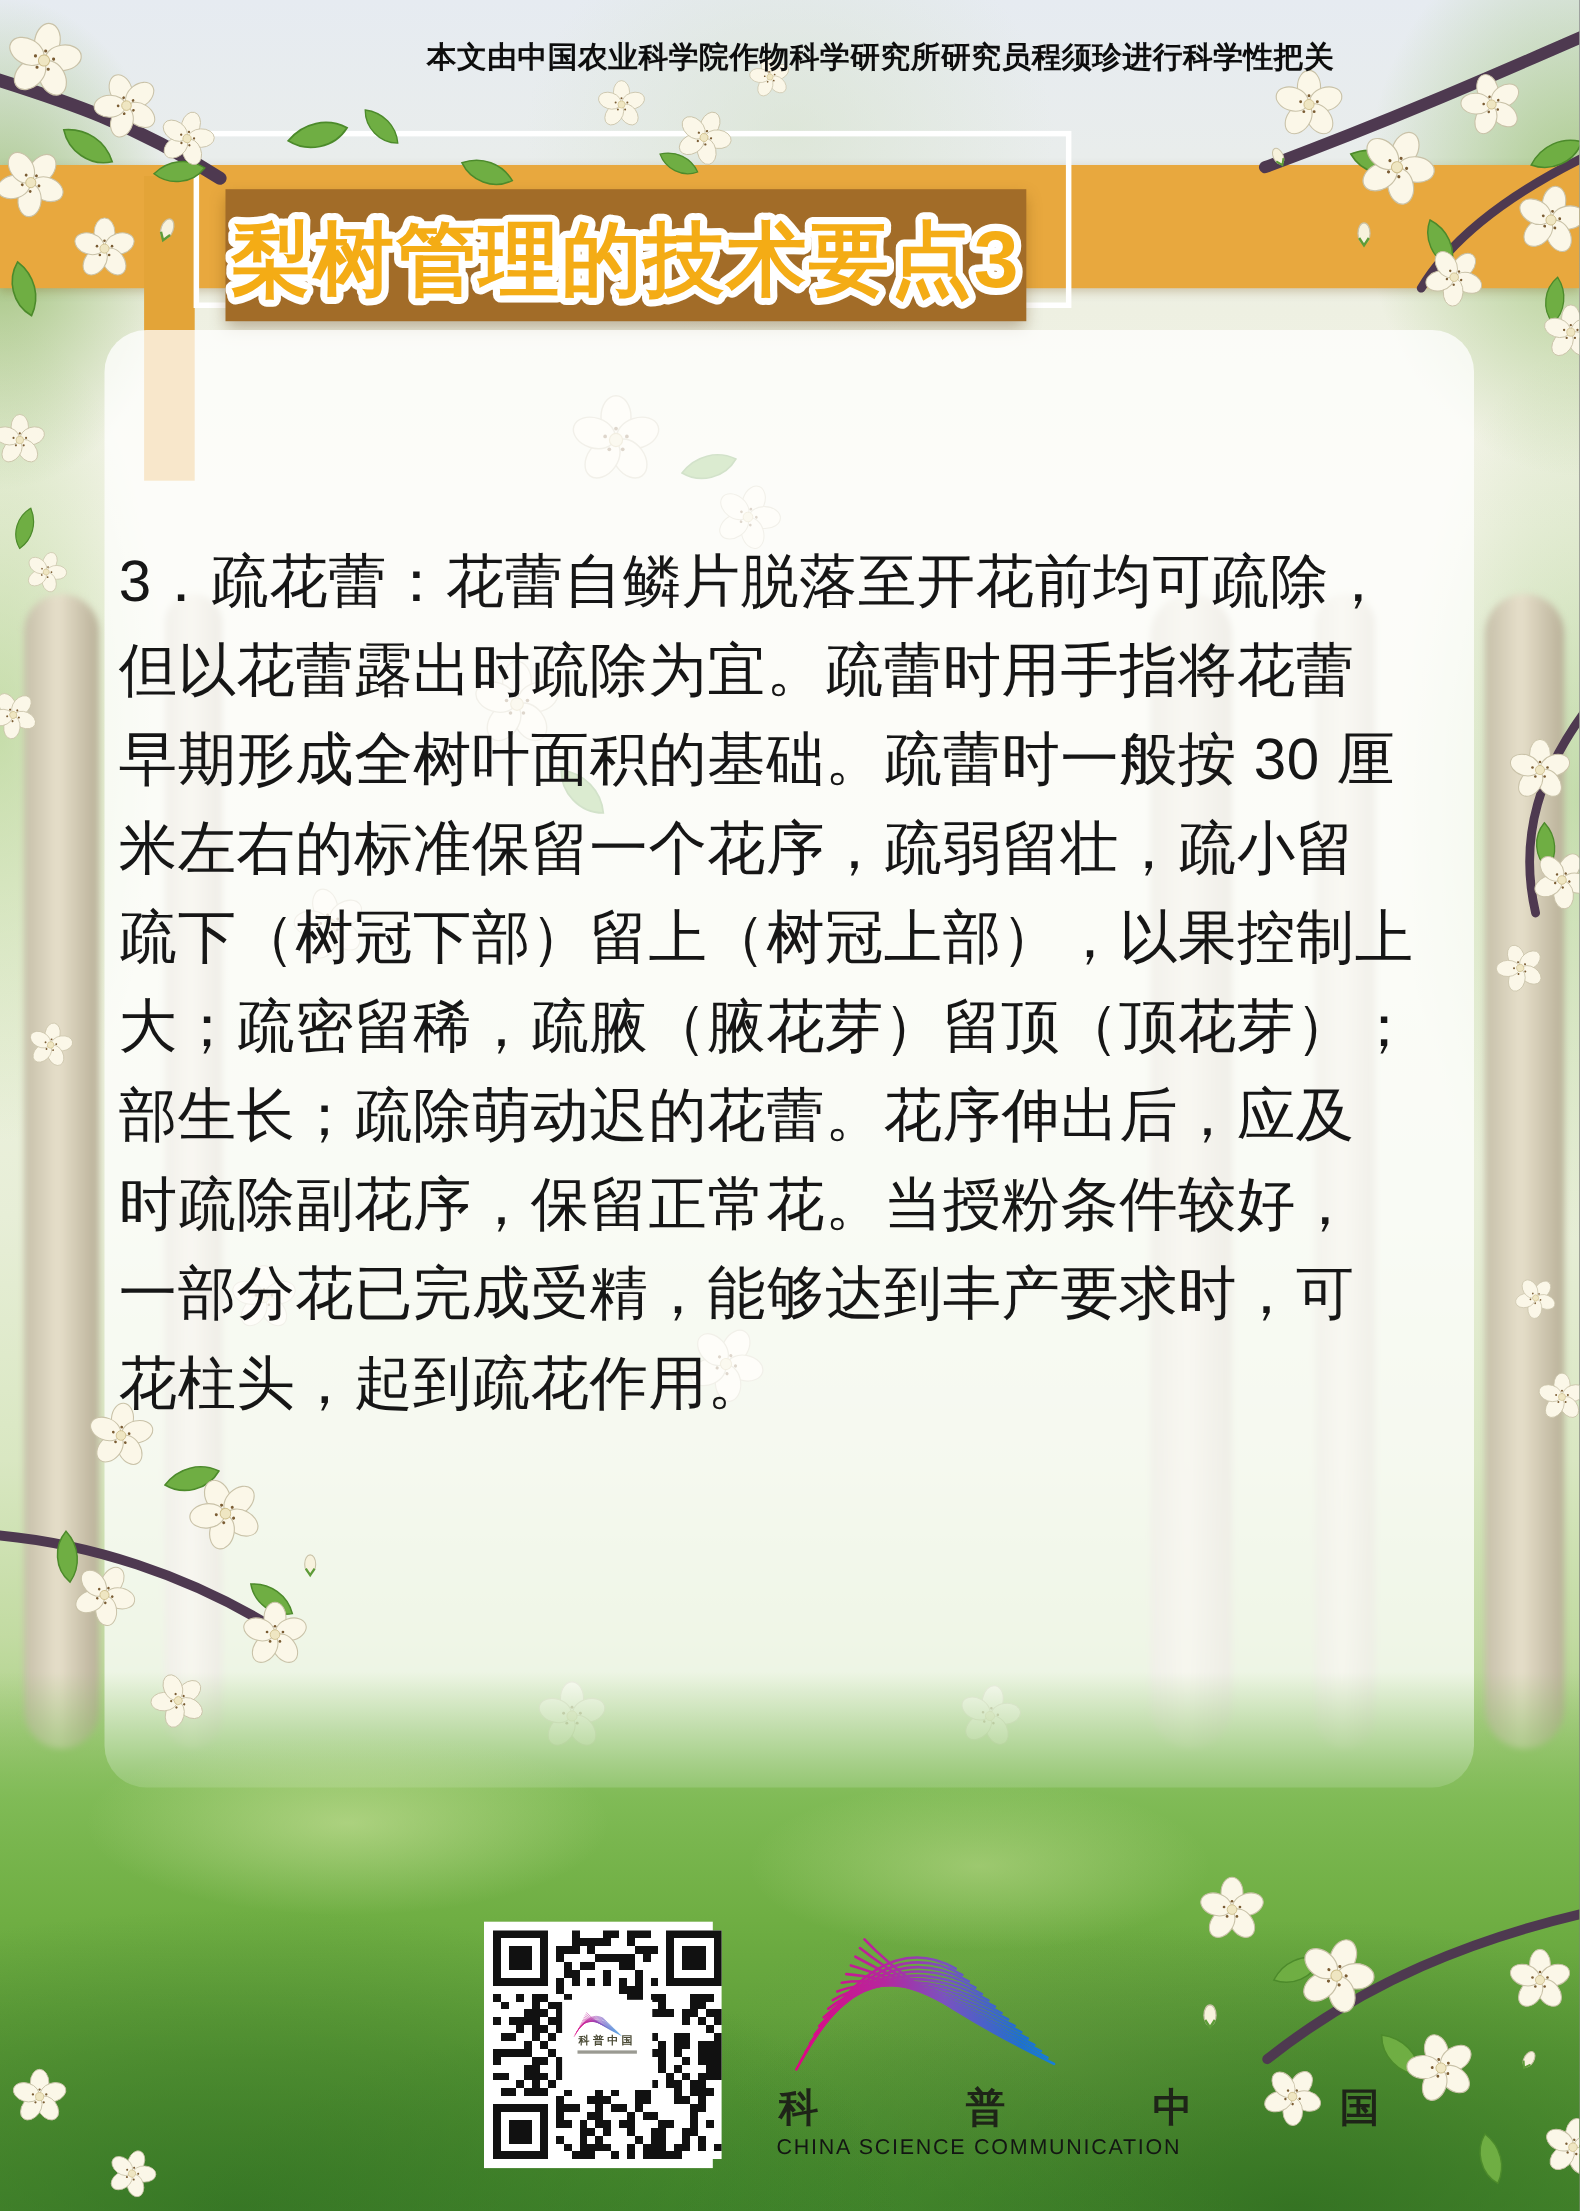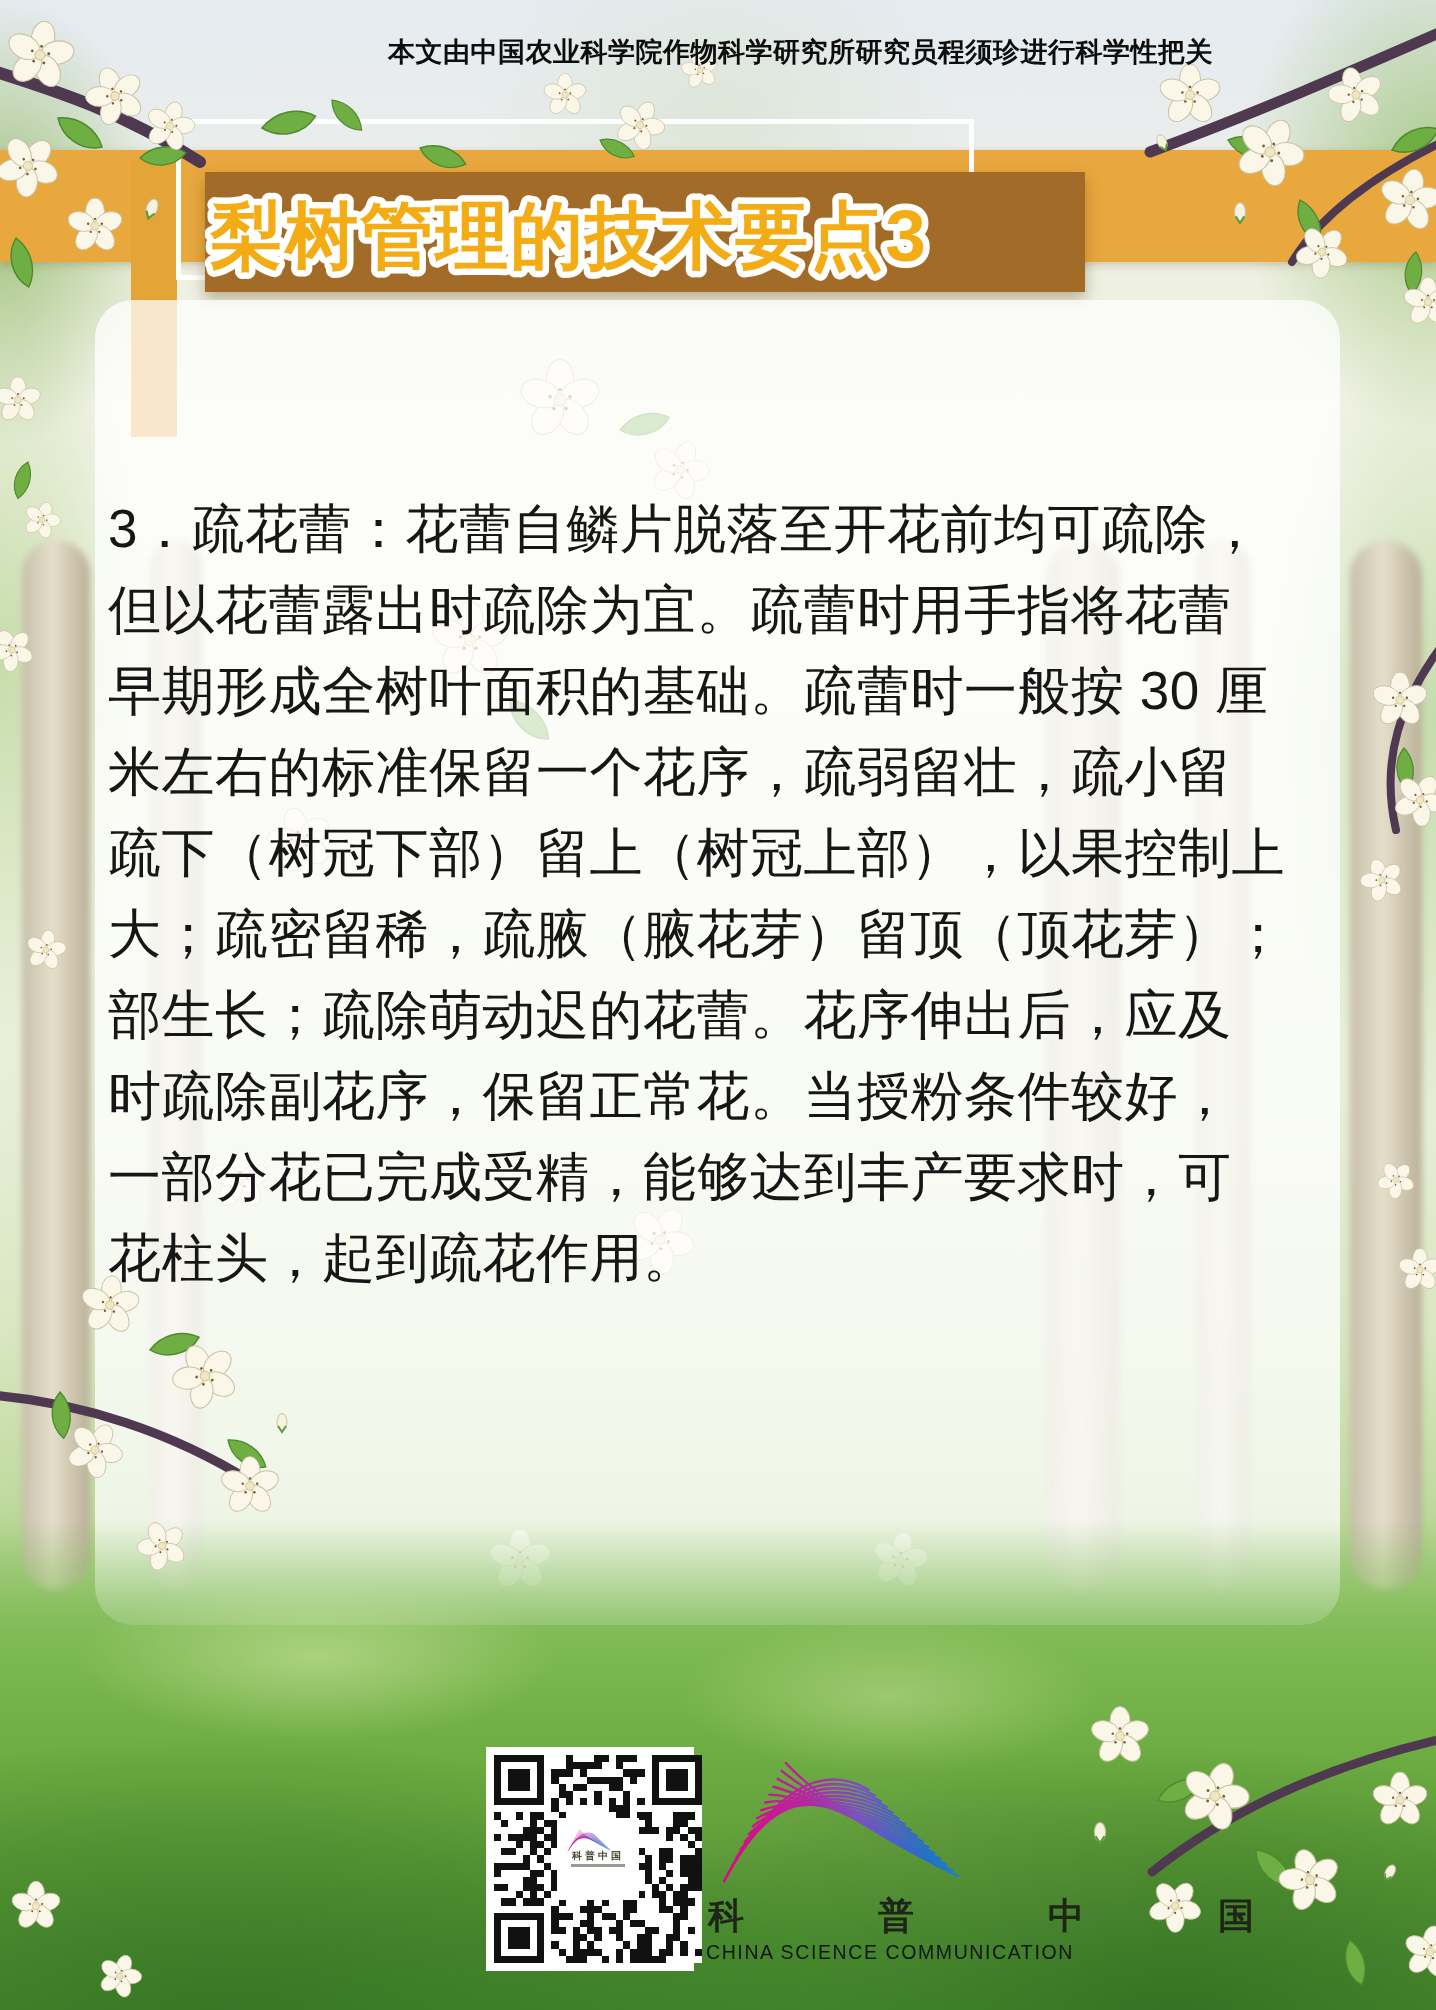--- a/index.html
+++ b/index.html
@@ -27,21 +27,21 @@
     background:linear-gradient(90deg,#c6bfa9,#e6dfca 45%,#b9b098);
   }
   .deco{left:0; top:0; width:1436px; height:2010px; pointer-events:none;}
   .deco.behind{z-index:2; opacity:.95;}
   .deco.front{z-index:8;}
   
   .gold-band{left:0; top:150px; width:1436px; height:112px; background:#e8a83e; z-index:3;
              box-shadow:0 3px 8px rgba(120,80,10,.25);}
   .gold-tail{left:131px; top:160px; width:46px; height:277px; background:#e3a438; z-index:3;}
   .title-frame{left:176px; top:119px; width:788px; height:151px; border:5px solid #ffffff; z-index:4; background:transparent;}
-  .title-box{left:205px; top:172px; width:880px; height:120px; background:#a26c28; z-index:5;
+  .title-box{left:205px; top:172px; width:728px; height:120px; background:#a26c28; z-index:5;
              box-shadow:0 7px 14px rgba(90,55,10,.35);text-align:center;}
   .title-box svg{display:block; width:728px; height:120px;}
   .review-note{
     left:388px; top:34px; z-index:9; font-size:27px; font-weight:700; color:#0d0d0d;
     letter-spacing:.5px; white-space:nowrap;
   }
   
   .card{left:95px; top:300px; width:1245px; height:1325px; border-radius:38px;
         background:rgba(255,255,255,.74); z-index:5;}
   .article{left:108px; top:488px; width:1230px; z-index:6;}
@@ -53,21 +53,21 @@
     background:
       radial-gradient(340px 120px at 22% 28%, rgba(211,230,164,.55), transparent 70%),
       radial-gradient(300px 110px at 62% 36%, rgba(205,226,156,.45), transparent 70%),
       radial-gradient(60% 80% at 15% 100%, rgba(47,110,33,.70), transparent 70%),
       radial-gradient(50% 70% at 45% 112%, rgba(58,128,40,.65), transparent 70%),
       radial-gradient(55% 75% at 82% 100%, rgba(44,105,30,.72), transparent 72%),
       radial-gradient(28% 40% at 65% 70%, rgba(110,160,70,.45), transparent 70%),
       linear-gradient(180deg, rgba(134,190,92,0) 0%, rgba(122,184,80,.85) 24%, #6fae43 46%, #5d9c38 70%, #4c8d30 100%);
   }
   
-  .qr{left:486px; top:1747px; width:208px; height:224px; background:#ffffff; z-index:7; padding:0;}
+  .qr{left:440px; top:1747px; width:208px; height:224px; background:#ffffff; z-index:7; padding:0;}
   .qr svg{position:absolute; left:8px; top:8px; display:block;}
   .qr-label{position:absolute; left:71px; top:71px; width:82px; height:82px; background:#ffffff;
             display:flex; flex-direction:column; align-items:center; justify-content:center; gap:3px;}
   .qr-label-cn{font-size:10px; letter-spacing:3px; color:#4a4a35; font-weight:700; line-height:10px;}
   .qr-label-bar{width:54px; height:3px; background:#9a9a92;}
   
   .logo-swoosh{left:690px; top:1742px; width:310px; height:165px; z-index:7;}
   .logo-cn{left:708px; top:1898px; z-index:7; font-size:36px; font-weight:700; color:#1e2418;
            letter-spacing:62px; white-space:nowrap; line-height:36px;}
   .logo-en{left:706px; top:1941px; z-index:7; font-size:19.5px; font-weight:500; color:#131613;

